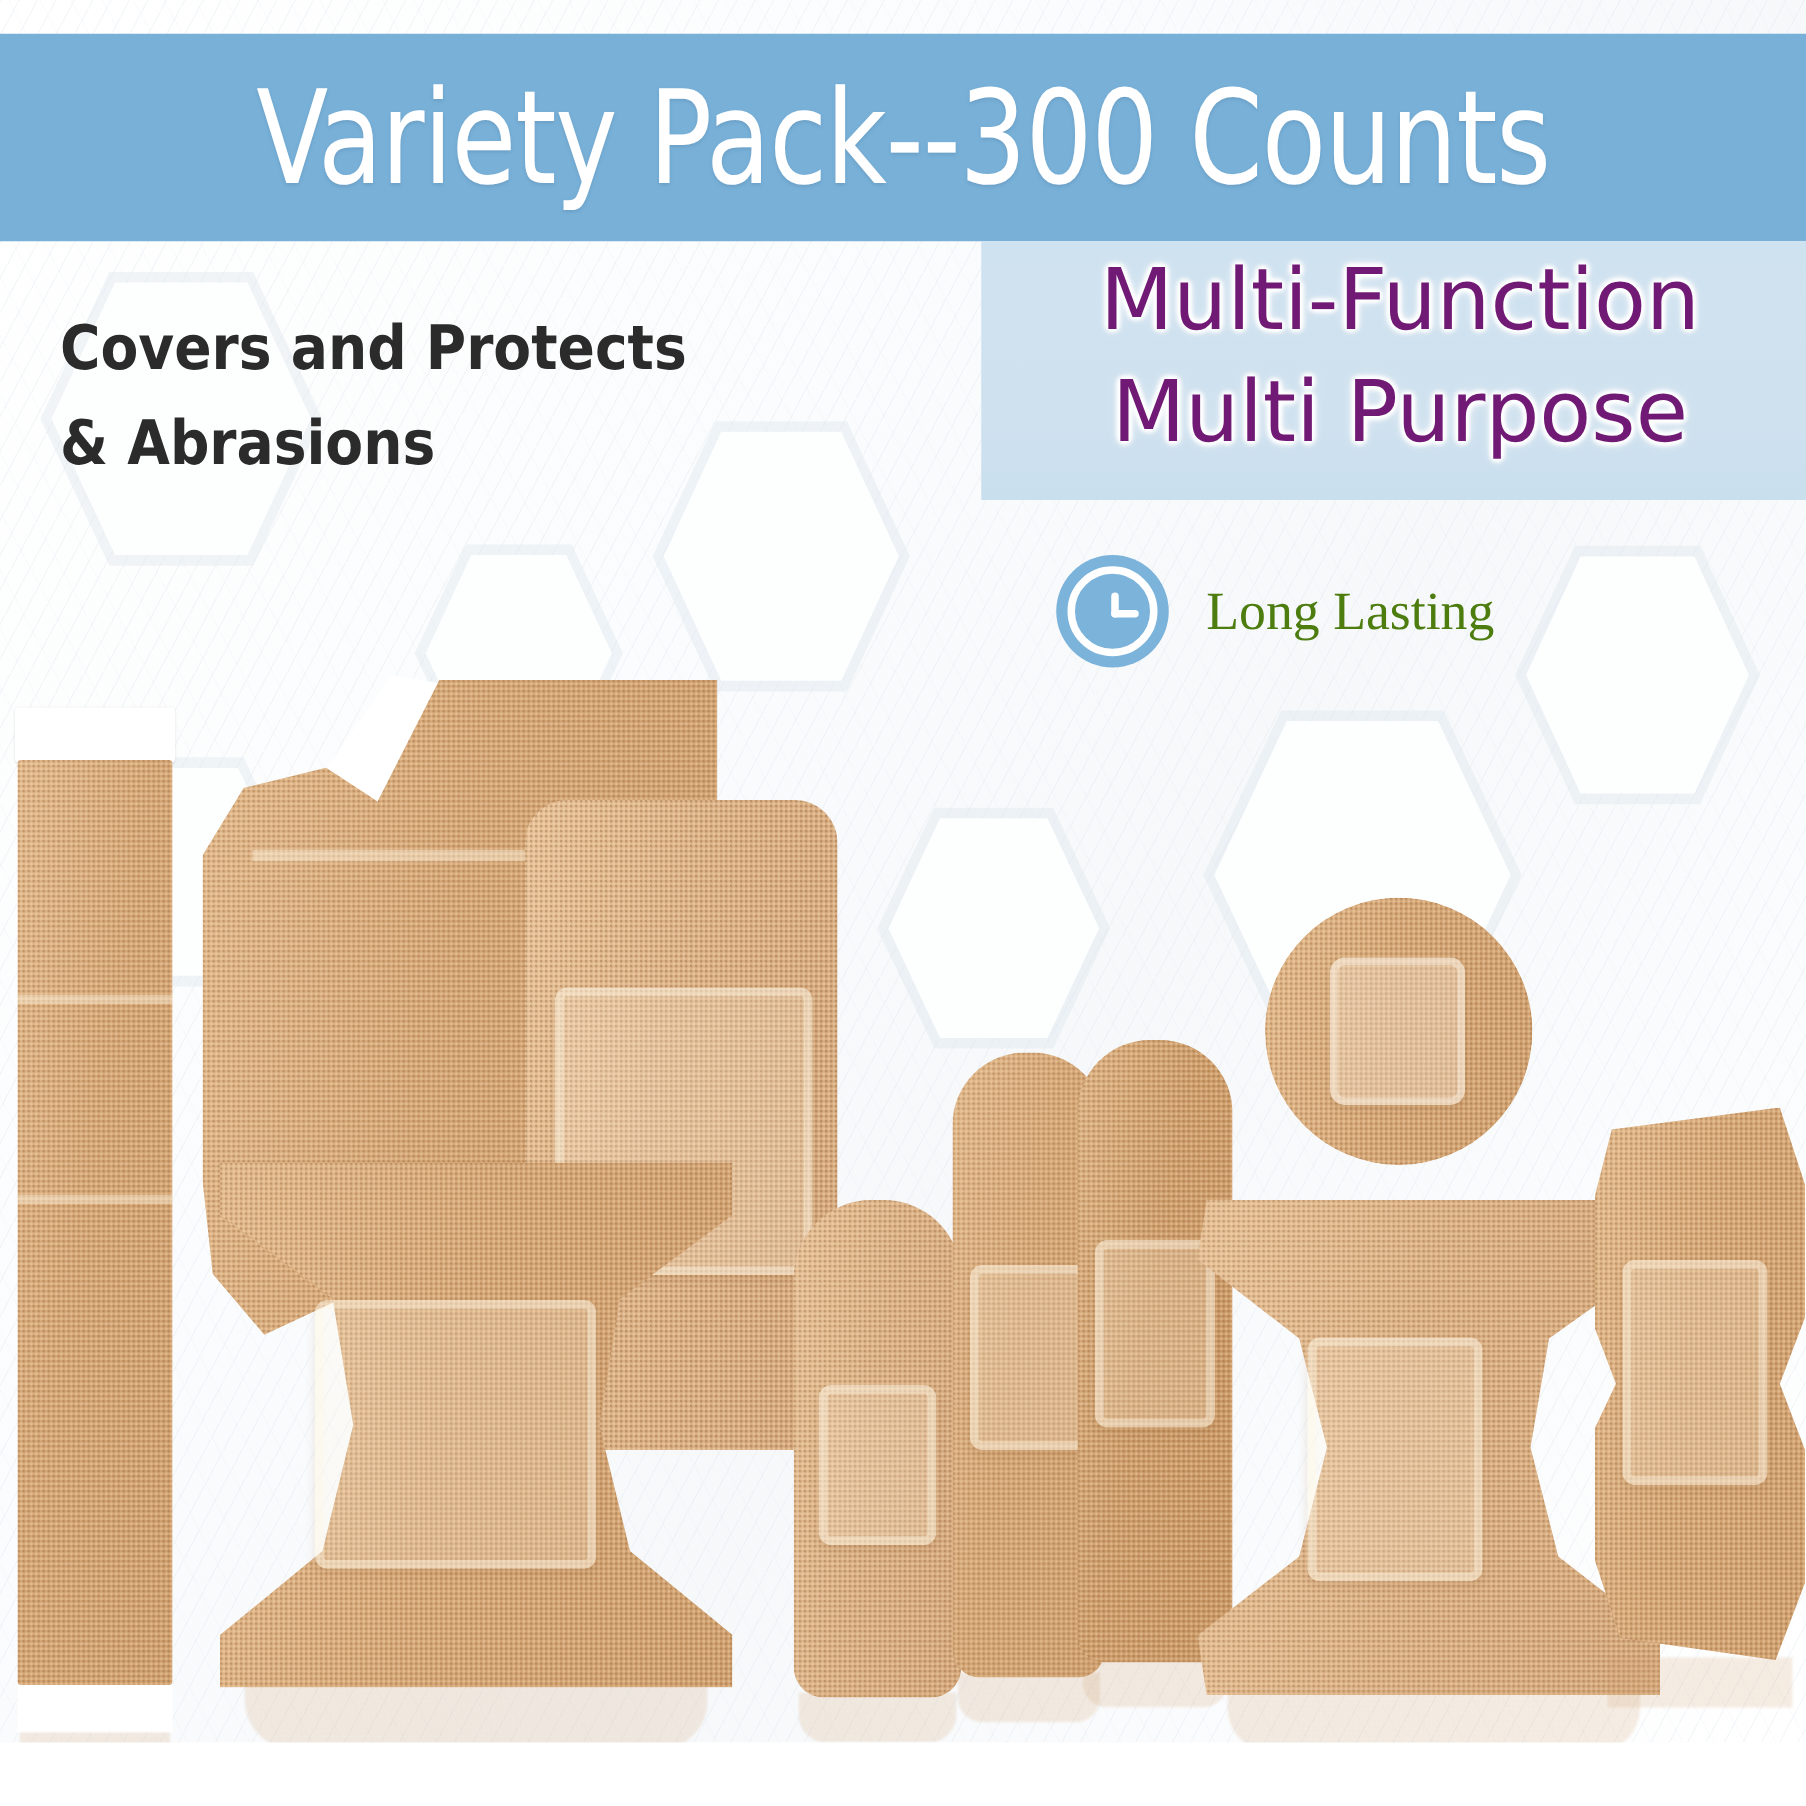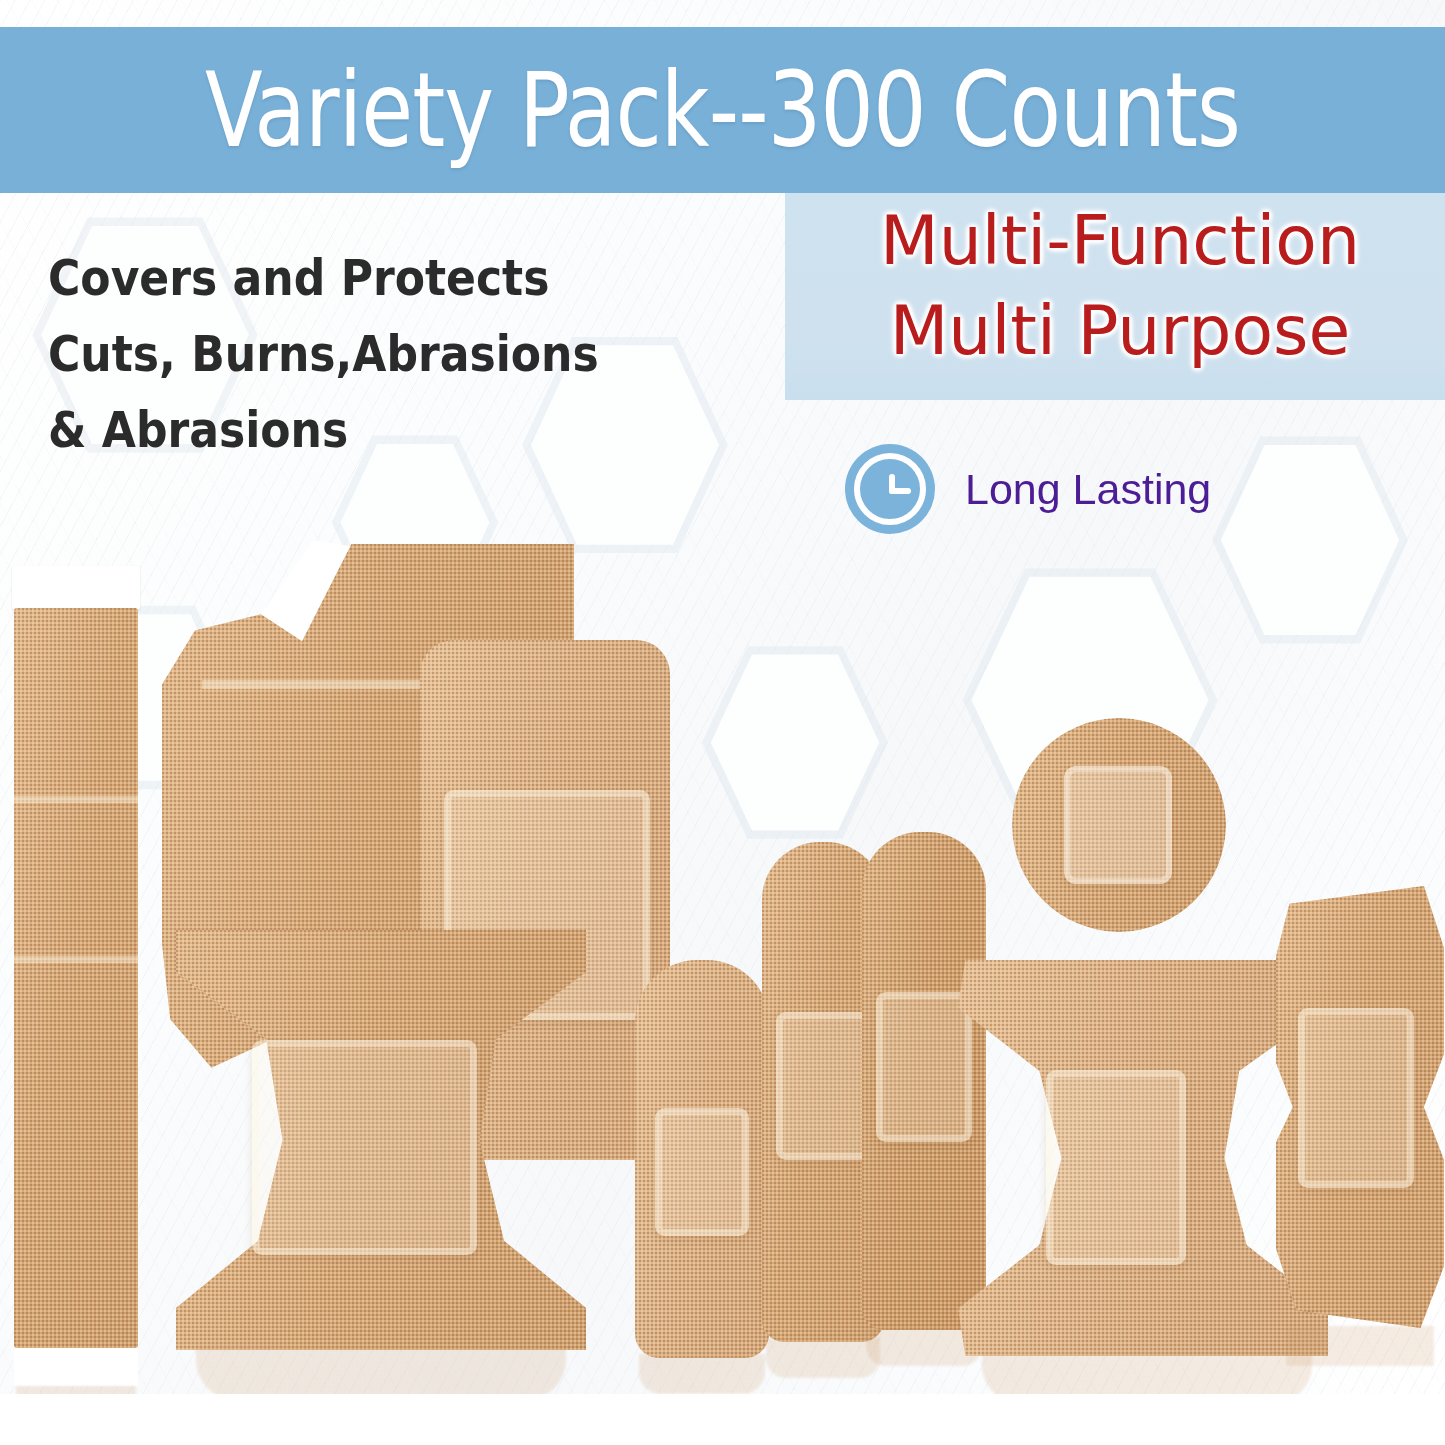--- a/index.html
+++ b/index.html
@@ -61,34 +61,34 @@
   .copy-line span.txt{position:relative;z-index:2;text-align:center;}
 
   
   .right-panel{position:absolute;left:785px;top:193px;width:660px;height:207px;
     background:linear-gradient(180deg,#cfe2f0 0%,#cfe1ef 70%,#c9dfee 100%);}
   .right-heading{position:absolute;left:795px;top:196px;width:650px;
     text-align:center;}
   .rh-line{
     font-family:"DejaVu Sans","Liberation Sans",sans-serif;
     font-size:68px;line-height:90px;font-weight:400;
-    color:#b91c1c;white-space:nowrap;
+    color:#701a75;white-space:nowrap;
     text-shadow:
        0 0 6px #ffffff, 0 0 6px #ffffff, 0 0 10px #ffffff,
        2px 0 4px #ffffff,-2px 0 4px #ffffff,
        0 2px 4px #ffffff,0 -2px 4px #ffffff;
   }
 
   
   .features{position:absolute;left:845px;top:437px;}
   .feature{display:flex;align-items:center;height:104px;}
   .f-icon{width:90px;height:90px;border-radius:50%;
     background:#7bb3db;position:relative;flex:0 0 auto;margin-right:30px;}
-  .f-label{font-family:Liberation Sans, sans-serif;
-    font-size:43px;color:#4c1d95;white-space:nowrap;font-weight:400;}
+  .f-label{font-family:Liberation Serif, serif;
+    font-size:43px;color:#4d7c0f;white-space:nowrap;font-weight:400;}
 
   
   .ic-clock-ring{position:absolute;left:9px;top:9px;width:72px;height:72px;
     border-radius:50%;border:6px solid #ffffff;box-sizing:border-box;}
   .ic-clock-h{position:absolute;background:#ffffff;border-radius:3px;}
   .ic-clock-h.hh{left:44px;top:30px;width:6px;height:20px;}
   .ic-clock-h.mm{left:44px;top:44px;width:22px;height:6px;}
 
   
   .ic-band{position:absolute;left:50%;top:50%;width:68px;height:22px;
@@ -176,24 +176,20 @@
     <div class="banner-title">Variety Pack--300 Counts</div>
   </div>
 
   <div class="left-copy">
     <div class="copy-line">
       <span class="u"></span>
       <span class="txt">Covers and Protects</span>
     </div>
     <div class="copy-line">
       <span class="u"></span>
-      <span class="txt">Cuts, Burns,Abrasions</span>
-    </div>
-    <div class="copy-line">
-      <span class="u"></span>
       <span class="txt">&amp; Abrasions</span>
     </div>
   </div>
 
   <div class="right-panel"></div>
   <div class="right-heading">
     <div class="rh-line">Multi-Function</div>
     <div class="rh-line">Multi Purpose</div>
   </div>
 

